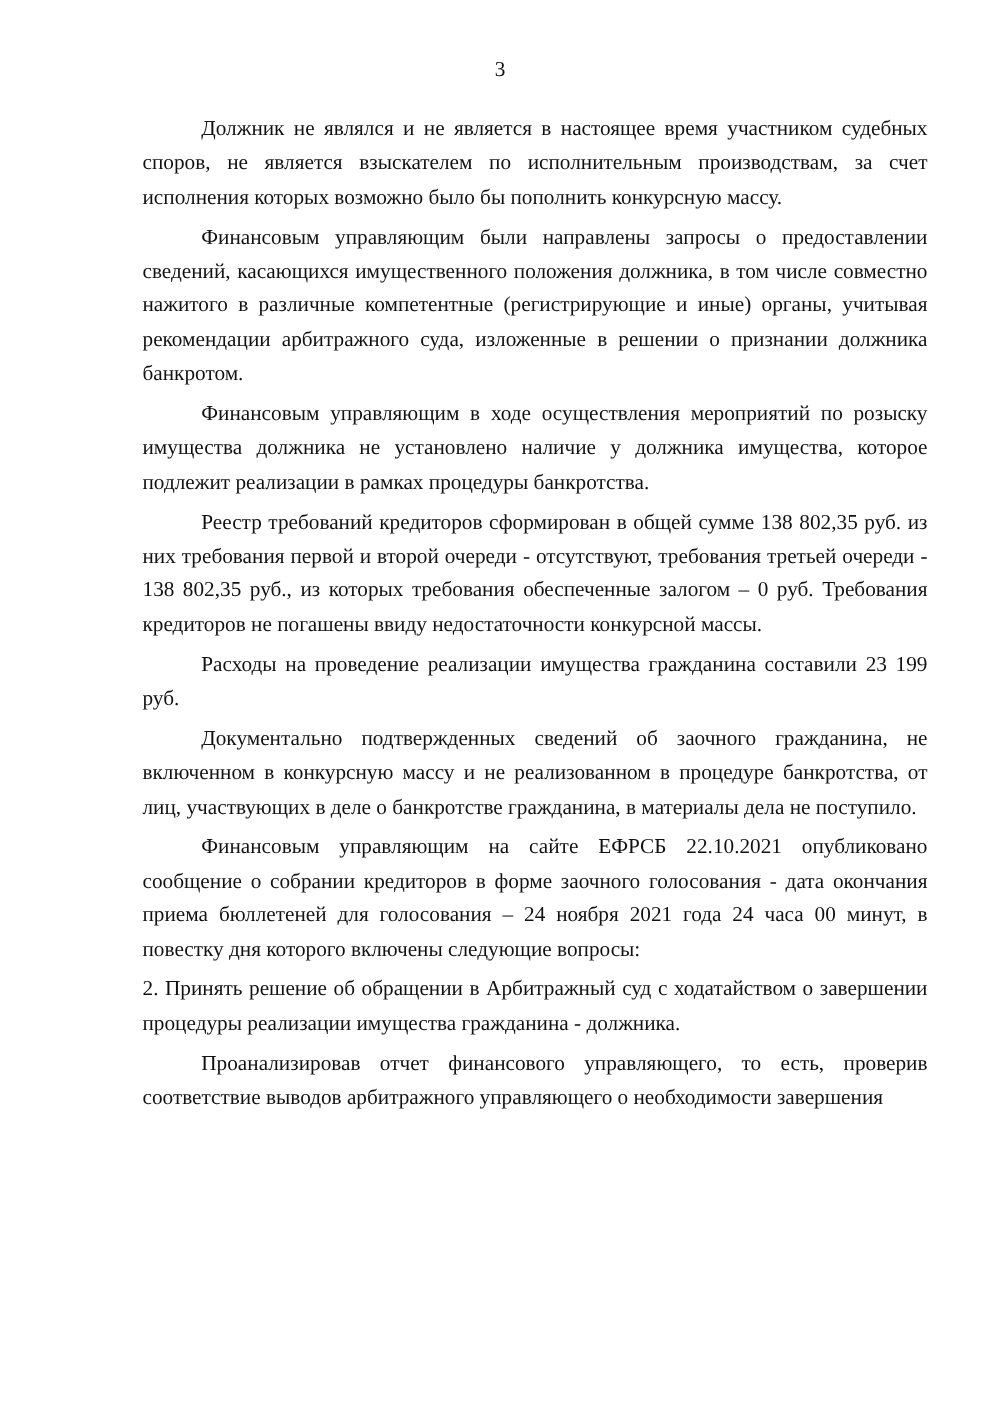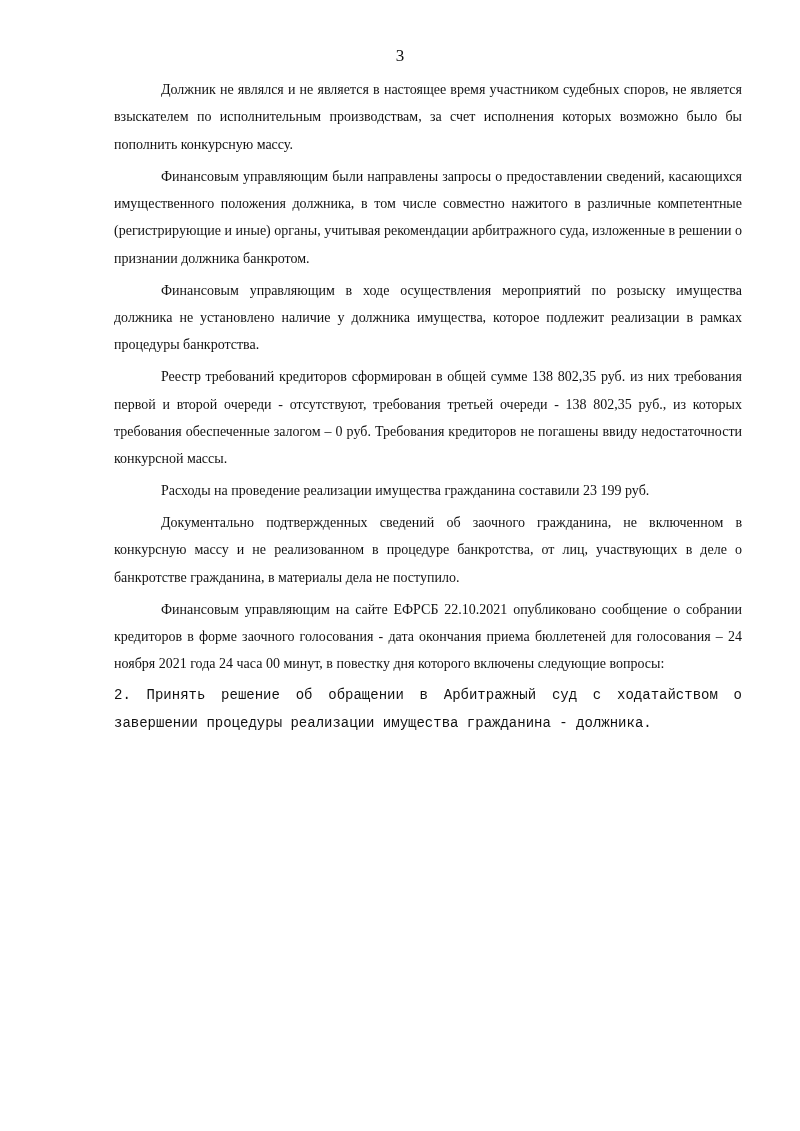--- a/index.html
+++ b/index.html
@@ -7,37 +7,38 @@
   .page {
     position: absolute; left: 0; top: 0; width: 800px; height: 1131px;
     background: #ffffff; color: #111111;
     font-family: "Liberation Serif", "DejaVu Serif", serif;
   }
   .page-number {
     position: absolute; top: 46px; left: 0; width: 800px;
     text-align: center; font-size: 17px; line-height: 20px;
   }
   .body-text {
-    position: absolute; left: 114px; top: 76px; width: 628px;
-    font-size: 14px; line-height: 27.4px;
+    position: absolute; left: 114px; top: 89px; width: 628px;
+    font-size: 17px; line-height: 27.4px;
     text-align: justify;
   }
   .body-text p { margin: 0 0 4.4px 0; text-indent: 47px; }
   .body-text p.agenda-1 { margin-bottom: 0; text-align-last: justify; }
-  .body-text p.agenda-2 { text-indent: 0; font-family: Liberation Mono, monospace; }
+  .body-text p.agenda-2 { text-indent: 0; }
 </style>
 </head>
 <body>
 
 <div class="page">
   <div class="page-number">3</div>
 
   <div class="body-text">
     <p>Должник не являлся и не является в настоящее время участником судебных споров, не является взыскателем по исполнительным производствам, за счет исполнения которых возможно было бы пополнить конкурсную массу.</p>
     <p>Финансовым управляющим были направлены запросы о предоставлении сведений, касающихся имущественного положения  должника, в том числе совместно нажитого в различные компетентные (регистрирующие и иные) органы, учитывая рекомендации арбитражного суда, изложенные в решении о признании должника банкротом.</p>
     <p>Финансовым управляющим в ходе осуществления мероприятий по розыску имущества должника не установлено наличие у должника имущества, которое подлежит реализации в рамках процедуры банкротства.</p>
     <p>Реестр требований кредиторов сформирован в общей сумме 138 802,35 руб. из них требования первой и второй очереди - отсутствуют, требования третьей очереди - 138 802,35 руб., из которых требования обеспеченные залогом – 0 руб. Требования кредиторов не погашены ввиду недостаточности конкурсной массы.</p>
     <p>Расходы на проведение реализации имущества гражданина составили 23 199 руб.</p>
     <p>Документально подтвержденных сведений об заочного гражданина, не включенном в конкурсную массу и не реализованном в процедуре банкротства, от лиц, участвующих в деле о банкротстве гражданина, в материалы дела не поступило.</p>
     <p>Финансовым управляющим на сайте ЕФРСБ 22.10.2021 опубликовано сообщение о собрании кредиторов в форме заочного голосования - дата окончания приема бюллетеней для голосования – 24 ноября 2021 года 24 часа 00 минут, в повестку дня которого включены следующие вопросы:</p>
     <p class="agenda-2">2. Принять решение об обращении в Арбитражный суд с ходатайством о завершении процедуры реализации имущества гражданина - должника.</p>
+    <p>Проанализировав отчет финансового управляющего, то есть, проверив соответствие выводов арбитражного управляющего о необходимости завершения</p>
   </div>
 </div>
 
 </body></html>

